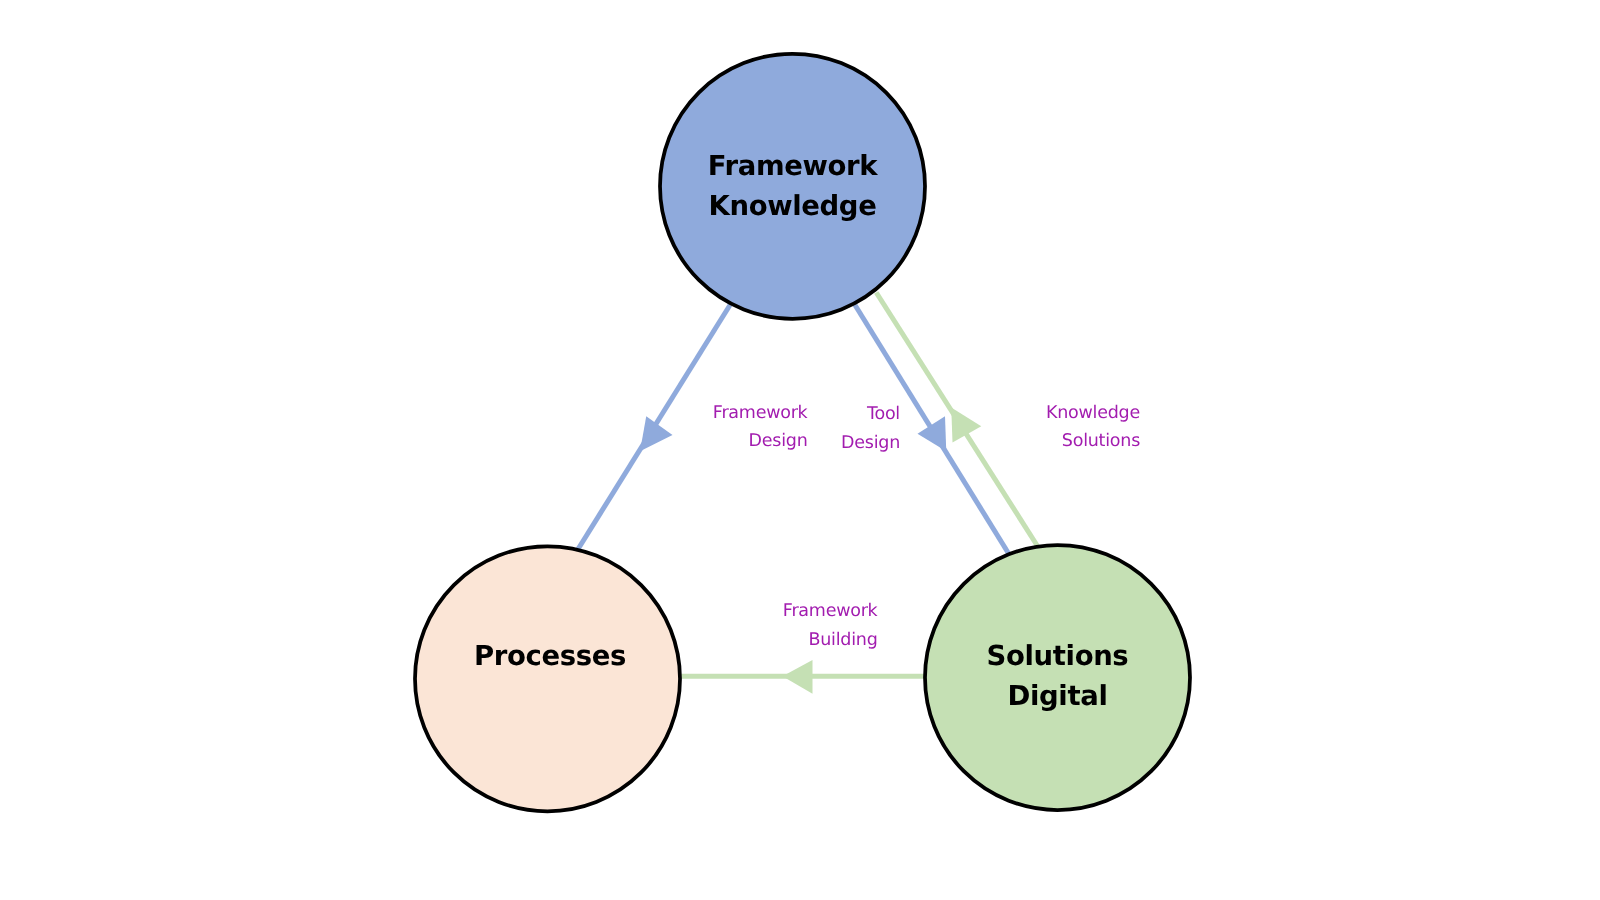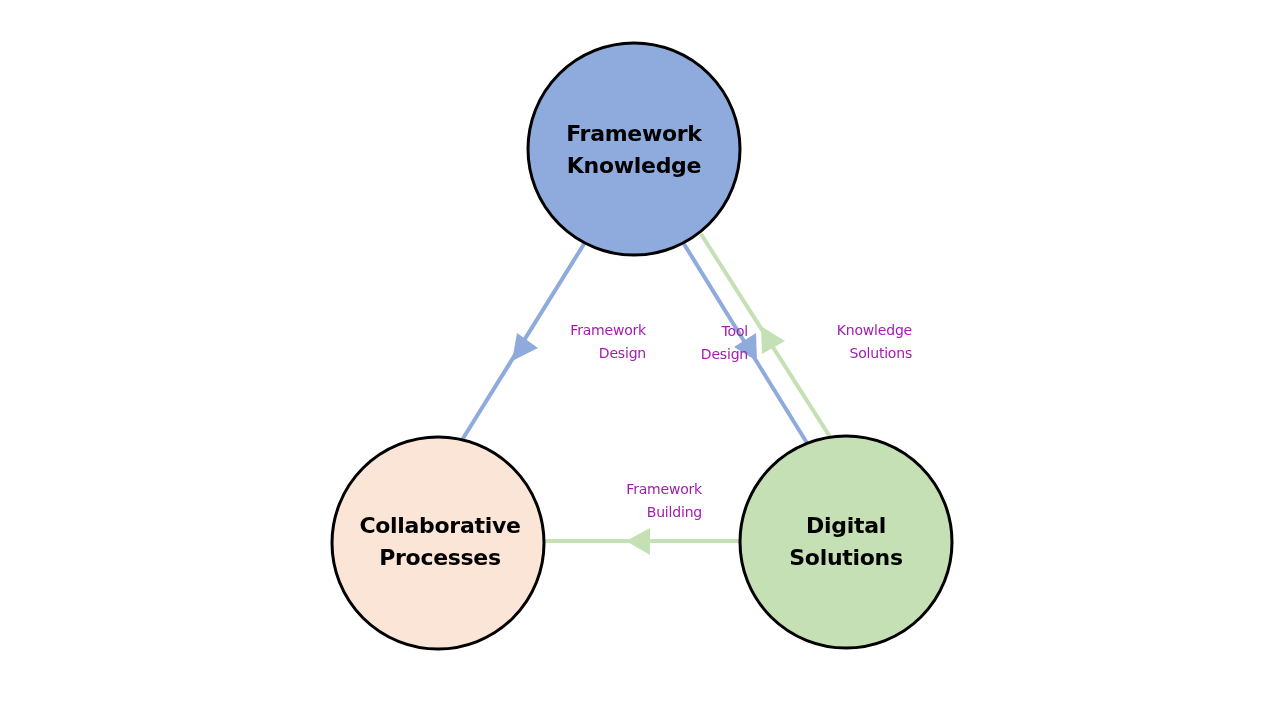--- a/index.html
+++ b/index.html
@@ -37,33 +37,32 @@
   <circle cx="634" cy="149" r="106" fill="#8faadc" stroke="#000" stroke-width="3"></circle>
   <circle cx="438" cy="543" r="106" fill="#fbe5d6" stroke="#000" stroke-width="3"></circle>
   <circle cx="846" cy="542" r="106" fill="#c5e0b4" stroke="#000" stroke-width="3"></circle>
 </svg>
 
 <div class="node-label" style="left:534px; top:118px;">
   <div>Framework</div>
   <div>Knowledge</div>
 </div>
 <div class="node-label" style="left:340px; top:510px;">
-  <div>Collaborative</div>
   <div>Processes</div>
 </div>
 <div class="node-label" style="left:746px; top:510px;">
+  <div>Solutions</div>
   <div>Digital</div>
-  <div>Solutions</div>
 </div>
 
 <div class="edge-label" style="left:526px; top:319px;">
   <div>Framework</div>
   <div>Design</div>
 </div>
-<div class="edge-label" style="left:628px; top:320px;">
+<div class="edge-label" style="left:600px; top:320px;">
   <div>Tool</div>
   <div>Design</div>
 </div>
 <div class="edge-label" style="left:792px; top:319px;">
   <div>Knowledge</div>
   <div>Solutions</div>
 </div>
 <div class="edge-label" style="left:582px; top:478px;">
   <div>Framework</div>
   <div>Building</div>

